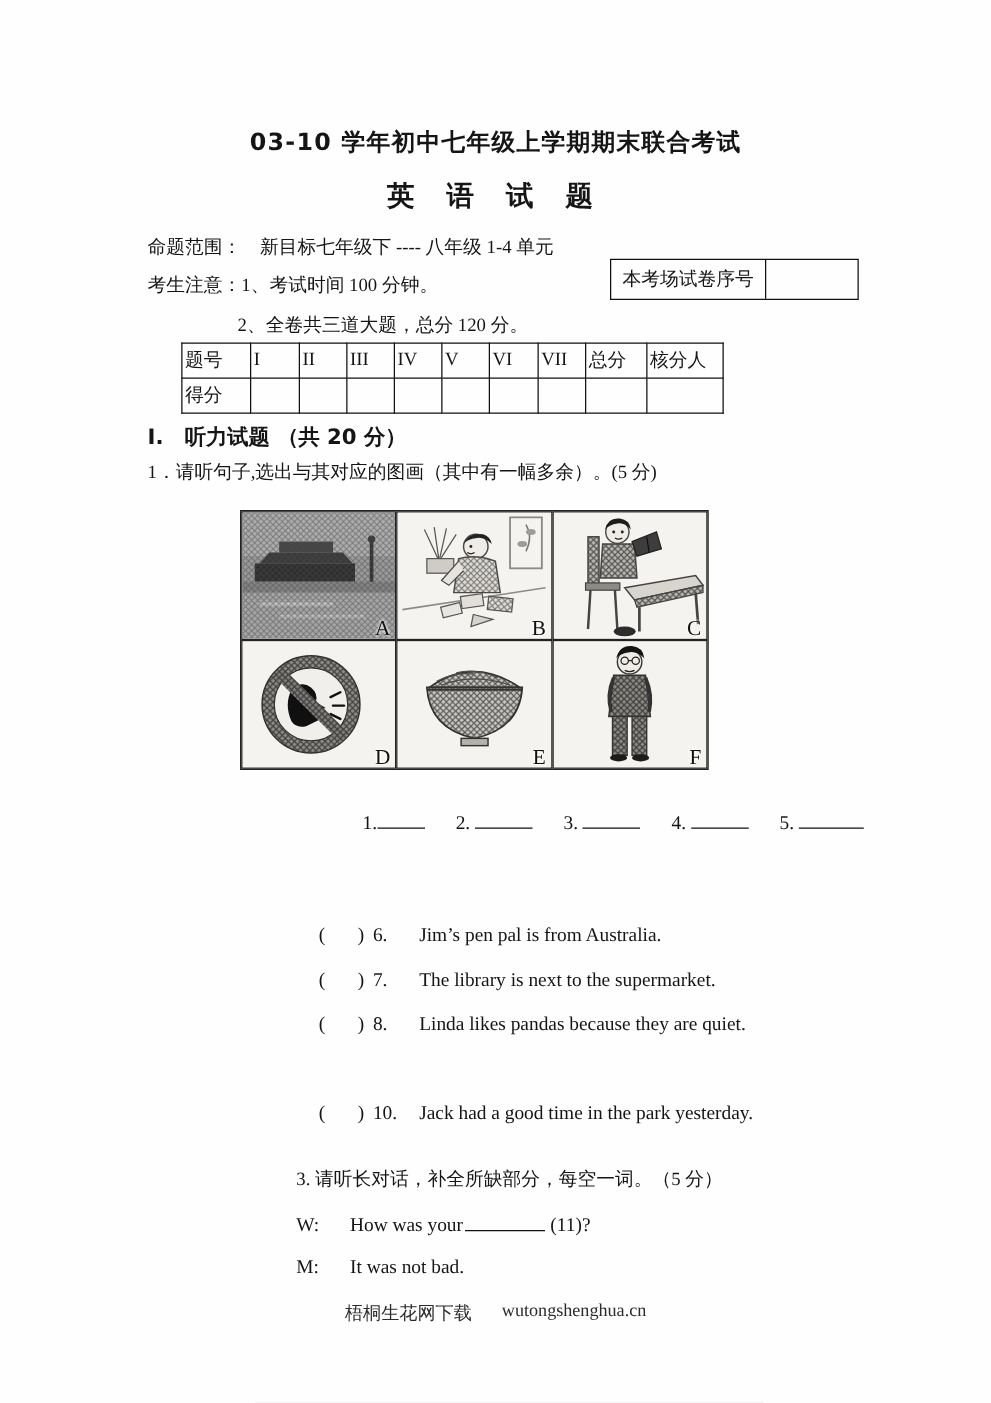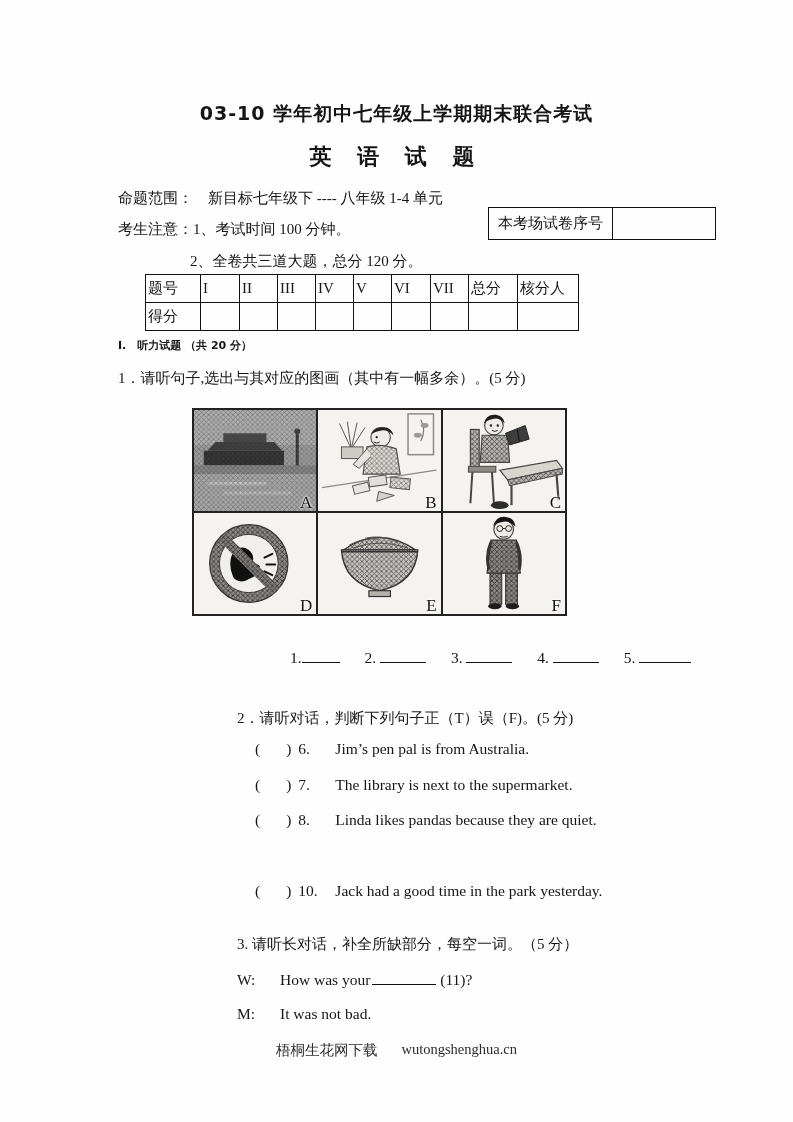--- a/index.html
+++ b/index.html
@@ -23,39 +23,39 @@
     font-family:"DejaVu Sans","Liberation Sans",sans-serif;
   }
 
   .bodyline { font-size:15px; line-height:21px; white-space:nowrap; }
   .scope-line  { top:188px; left:118px; }
   .notice-line1{ top:219px; left:118px; }
   .notice-line2{ top:251px; left:190px; }
 
   
   .serial-box {
-    top:207px; left:488px; width:228px; height:33px;
+    top:207px; left:488px; width:199px; height:33px;
     border:1.6px solid #111; display:flex; box-sizing:border-box;
   }
   .serial-box .label-cell {
     width:124px; display:flex; align-items:center; justify-content:center;
     font-size:15px; border-right:1.6px solid #111; box-sizing:border-box;
   }
   .serial-box .value-cell { flex:1; }
 
   
   .score-table-wrap { top:274px; left:145px; }
   table.score { border-collapse:collapse; table-layout:fixed; }
   table.score td {
     border:1.6px solid #111; text-align:left; vertical-align:middle;
     font-size:15px; height:27px; padding:0 2px; overflow:hidden;
   }
 
   .sec-heading {
-    top:338px; left:118px; font-size:11px; font-weight:bold;
+    top:338px; left:118px; font-size:17px; font-weight:bold;
     font-family:"DejaVu Sans","Liberation Sans",sans-serif; white-space:nowrap;
   }
   .q1-prompt { top:368px; left:118px; }
 
   
   .pic-grid {
     top:408px; left:192px; width:375px; height:208px;
     border:1.5px solid #222; box-sizing:border-box;
     display:grid; grid-template-columns:repeat(3,1fr); grid-template-rows:repeat(2,1fr);
     background:#f5f3ef;
@@ -310,21 +310,20 @@
   </div>
 
   <div class="abs blanks-row">
     <span class="blank-item"><span>1.</span><span class="ul w38"></span></span>
     <span class="blank-item"><span>2.</span> <span class="ul w46"></span></span>
     <span class="blank-item"><span>3.</span> <span class="ul w46"></span></span>
     <span class="blank-item"><span>4.</span> <span class="ul w46"></span></span>
     <span class="blank-item"><span>5.</span> <span class="ul w52"></span></span>
   </div>
 
-  <div class="abs bodyline q2-prompt">2．请听对话，判断下列句子正（T）误（F)。(5 分)</div>
 
   <div class="abs tf-item" style="top:740px">
     <span>(</span><span class="tf-bracket-gap"></span><span>)</span><span class="tf-num">6.</span><span class="tf-text">Jim’s pen pal is from Australia.</span>
   </div>
   <div class="abs tf-item" style="top:776px">
     <span>(</span><span class="tf-bracket-gap"></span><span>)</span><span class="tf-num">7.</span><span class="tf-text">The library is next to the supermarket.</span>
   </div>
   <div class="abs tf-item" style="top:811px">
     <span>(</span><span class="tf-bracket-gap"></span><span>)</span><span class="tf-num">8.</span><span class="tf-text">Linda likes pandas because they are quiet.</span>
   </div>

